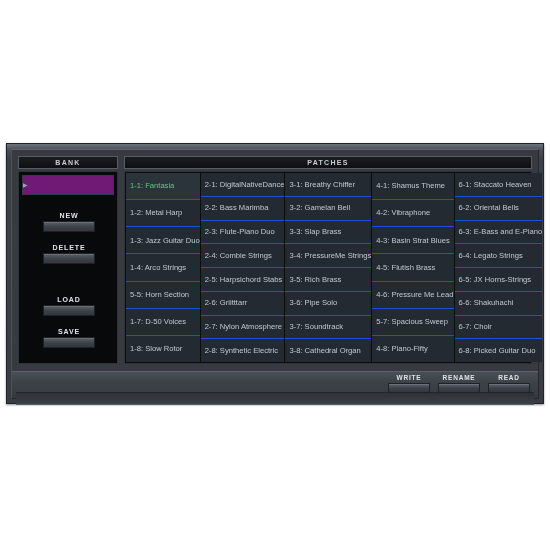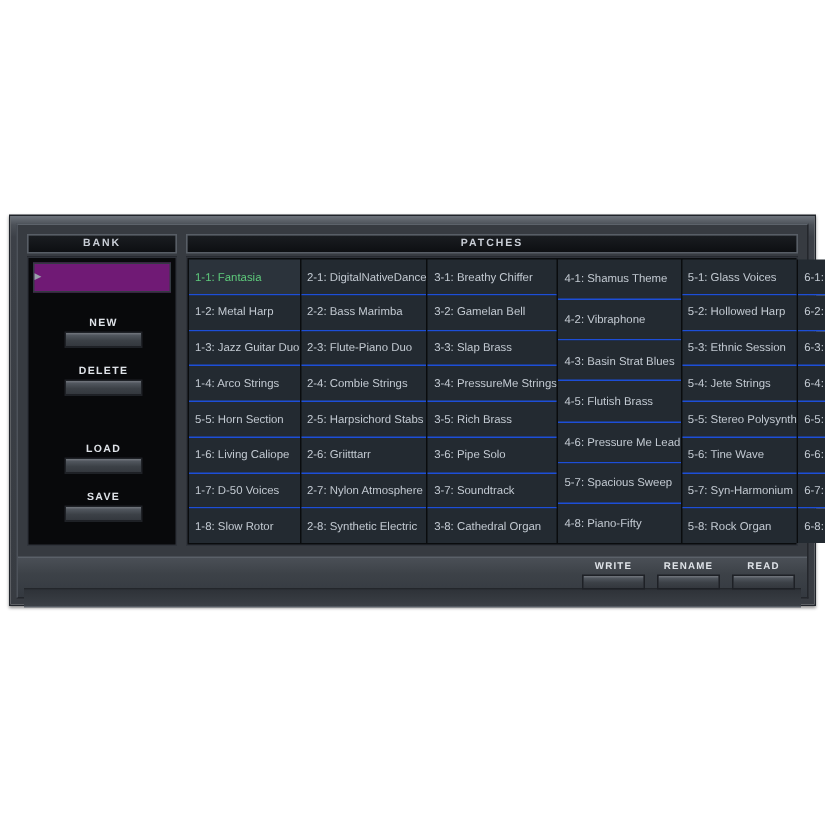--- a/index.html
+++ b/index.html
@@ -292,21 +292,20 @@
 
       <div id="patches-panel">
         <div class="section-header">PATCHES</div>
         <div id="patches-body">
             <div class="patch-col">
               <div class="patch-row selected">1-1: Fantasia</div>
               <div class="patch-row">1-2: Metal Harp</div>
               <div class="patch-row">1-3: Jazz Guitar Duo</div>
               <div class="patch-row">1-4: Arco Strings</div>
               <div class="patch-row">5-5: Horn Section</div>
-              <div class="patch-row">1-6: Living Caliope</div>
               <div class="patch-row">1-7: D-50 Voices</div>
               <div class="patch-row">1-8: Slow Rotor</div>
             </div>
             <div class="patch-col">
               <div class="patch-row">2-1: DigitalNativeDance</div>
               <div class="patch-row">2-2: Bass Marimba</div>
               <div class="patch-row">2-3: Flute-Piano Duo</div>
               <div class="patch-row">2-4: Combie Strings</div>
               <div class="patch-row">2-5: Harpsichord Stabs</div>
               <div class="patch-row">2-6: Griitttarr</div>
@@ -324,30 +323,20 @@
               <div class="patch-row">3-8: Cathedral Organ</div>
             </div>
             <div class="patch-col">
               <div class="patch-row">4-1: Shamus Theme</div>
               <div class="patch-row">4-2: Vibraphone</div>
               <div class="patch-row">4-3: Basin Strat Blues</div>
               <div class="patch-row">4-5: Flutish Brass</div>
               <div class="patch-row">4-6: Pressure Me Lead</div>
               <div class="patch-row">5-7: Spacious Sweep</div>
               <div class="patch-row">4-8: Piano-Fifty</div>
-            </div>
-            <div class="patch-col">
-              <div class="patch-row">5-1: Glass Voices</div>
-              <div class="patch-row">5-2: Hollowed Harp</div>
-              <div class="patch-row">5-3: Ethnic Session</div>
-              <div class="patch-row">5-4: Jete Strings</div>
-              <div class="patch-row">5-5: Stereo Polysynth</div>
-              <div class="patch-row">5-6: Tine Wave</div>
-              <div class="patch-row">5-7: Syn-Harmonium</div>
-              <div class="patch-row">5-8: Rock Organ</div>
             </div>
             <div class="patch-col">
               <div class="patch-row">6-1: Staccato Heaven</div>
               <div class="patch-row">6-2: Oriental Bells</div>
               <div class="patch-row">6-3: E-Bass and E-Piano</div>
               <div class="patch-row">6-4: Legato Strings</div>
               <div class="patch-row">6-5: JX Horns-Strings</div>
               <div class="patch-row">6-6: Shakuhachi</div>
               <div class="patch-row">6-7: Choir</div>
               <div class="patch-row">6-8: Picked Guitar Duo</div>

